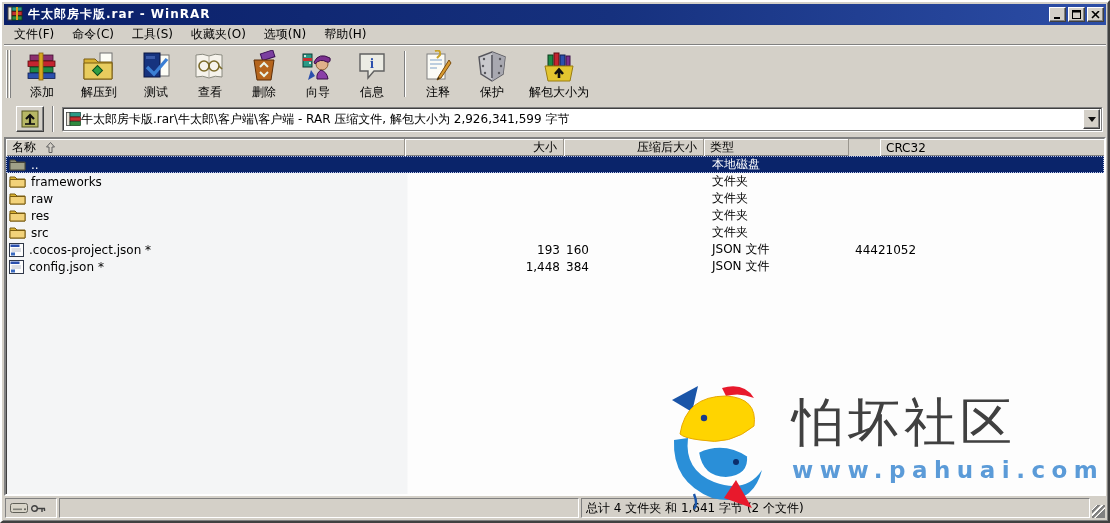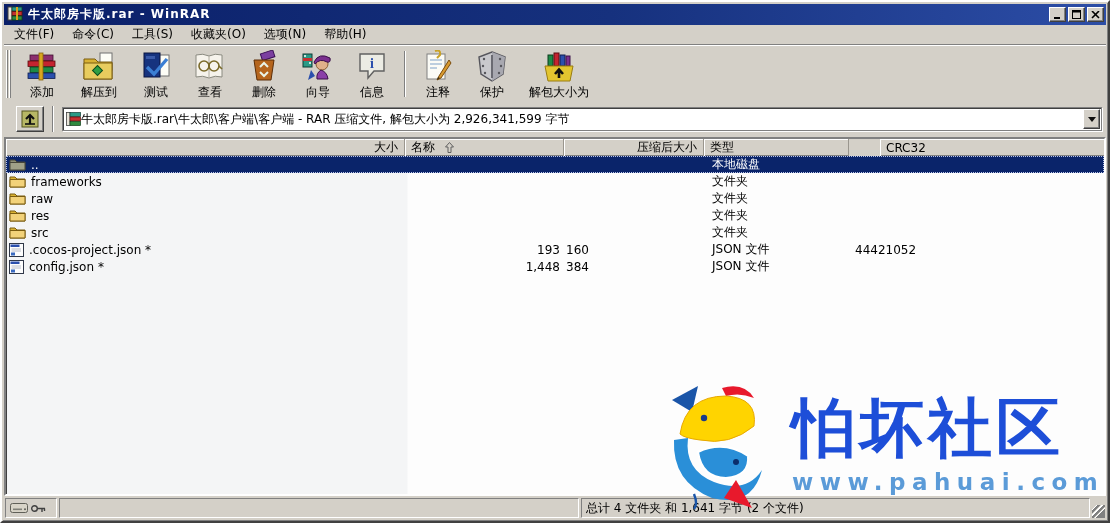--- a/index.html
+++ b/index.html
@@ -84,21 +84,21 @@
   .sp2 { width:520px; }
   .sp3 { flex:1; white-space:nowrap; overflow:hidden; }
   .grip { width:13px; align-self:flex-end; height:13px;
     background:
      linear-gradient(135deg, transparent 0 3px, #fff 3px 4px, #808080 4px 6px, transparent 6px 7px, #fff 7px 8px, #808080 8px 10px, transparent 10px 11px, #fff 11px 12px, #808080 12px 13px);
   }
 
   
   .watermark { position:absolute; left:664px; top:382px; z-index:60; pointer-events:none; display:flex; }
   .wm-text { margin-left:26px; padding-top:14px; }
-  .wm-title { font-size:64px; line-height:1.0; font-weight:bold; color:#1d4ed8; letter-spacing:4px;
+  .wm-title { font-size:52px; line-height:1.0; font-weight:normal; color:#404040; letter-spacing:4px;
     font-family:"DejaVu Sans","Liberation Sans",sans-serif; }
   .wm-url { margin-top:9px; font-size:23px; font-weight:bold; color:#5b9bd8; letter-spacing:6.5px; }
 </style>
 </head>
 <body>
 
 <div class="window">
 
   <div class="titlebar">
     <span>
@@ -297,31 +297,31 @@
       <div class="combo-drop">
         <svg width="8" height="5" viewBox="0 0 8 5">
             <path d="M0,0 L8,0 L4,5 Z" fill="#101010"></path>
           </svg>
       </div>
     </div>
   </div>
 
   <div class="listwrap">
     <div class="lheader">
-      <div class="hcell right">
-          <span>大小</span>
-        </div>
       <div class="hcell">
         <span>名称</span>
         <span class="sort-arrow">
           <svg width="9" height="11" viewBox="0 0 9 11">
               <path d="M4.5,0.5 L8.5,5 L6,5 L6,10.5 L3,10.5 L3,5 L0.5,5 Z" fill="#d4d0c8" stroke="#606060"></path>
             </svg>
         </span>
       </div>
+      <div class="hcell right">
+          <span>大小</span>
+        </div>
       <div class="hcell right">
           <span>压缩后大小</span>
         </div>
       <div class="hcell">
           <span>类型</span>
         </div>
       <div class="hcell">
           <span>CRC32</span>
         </div>
     </div>

